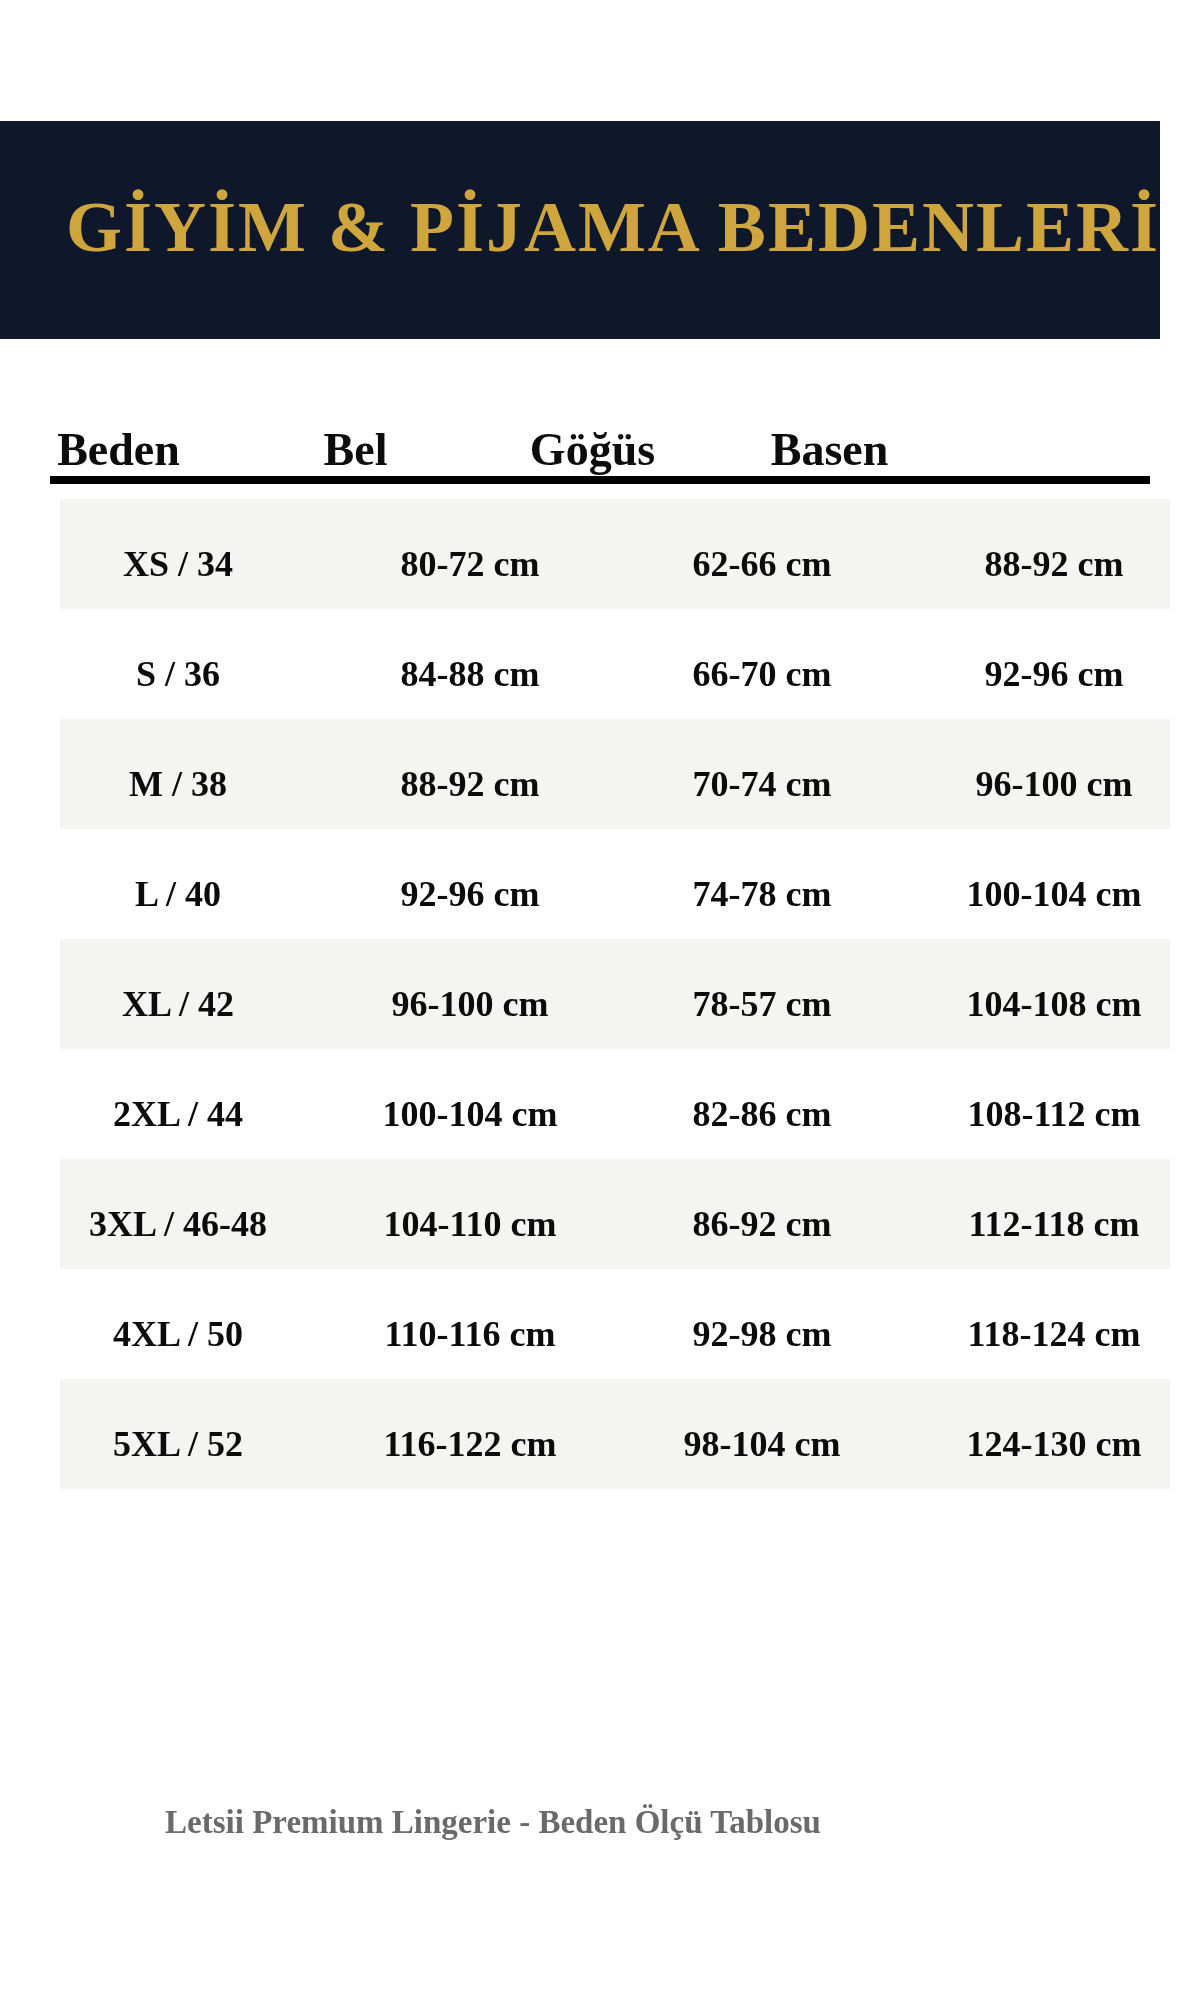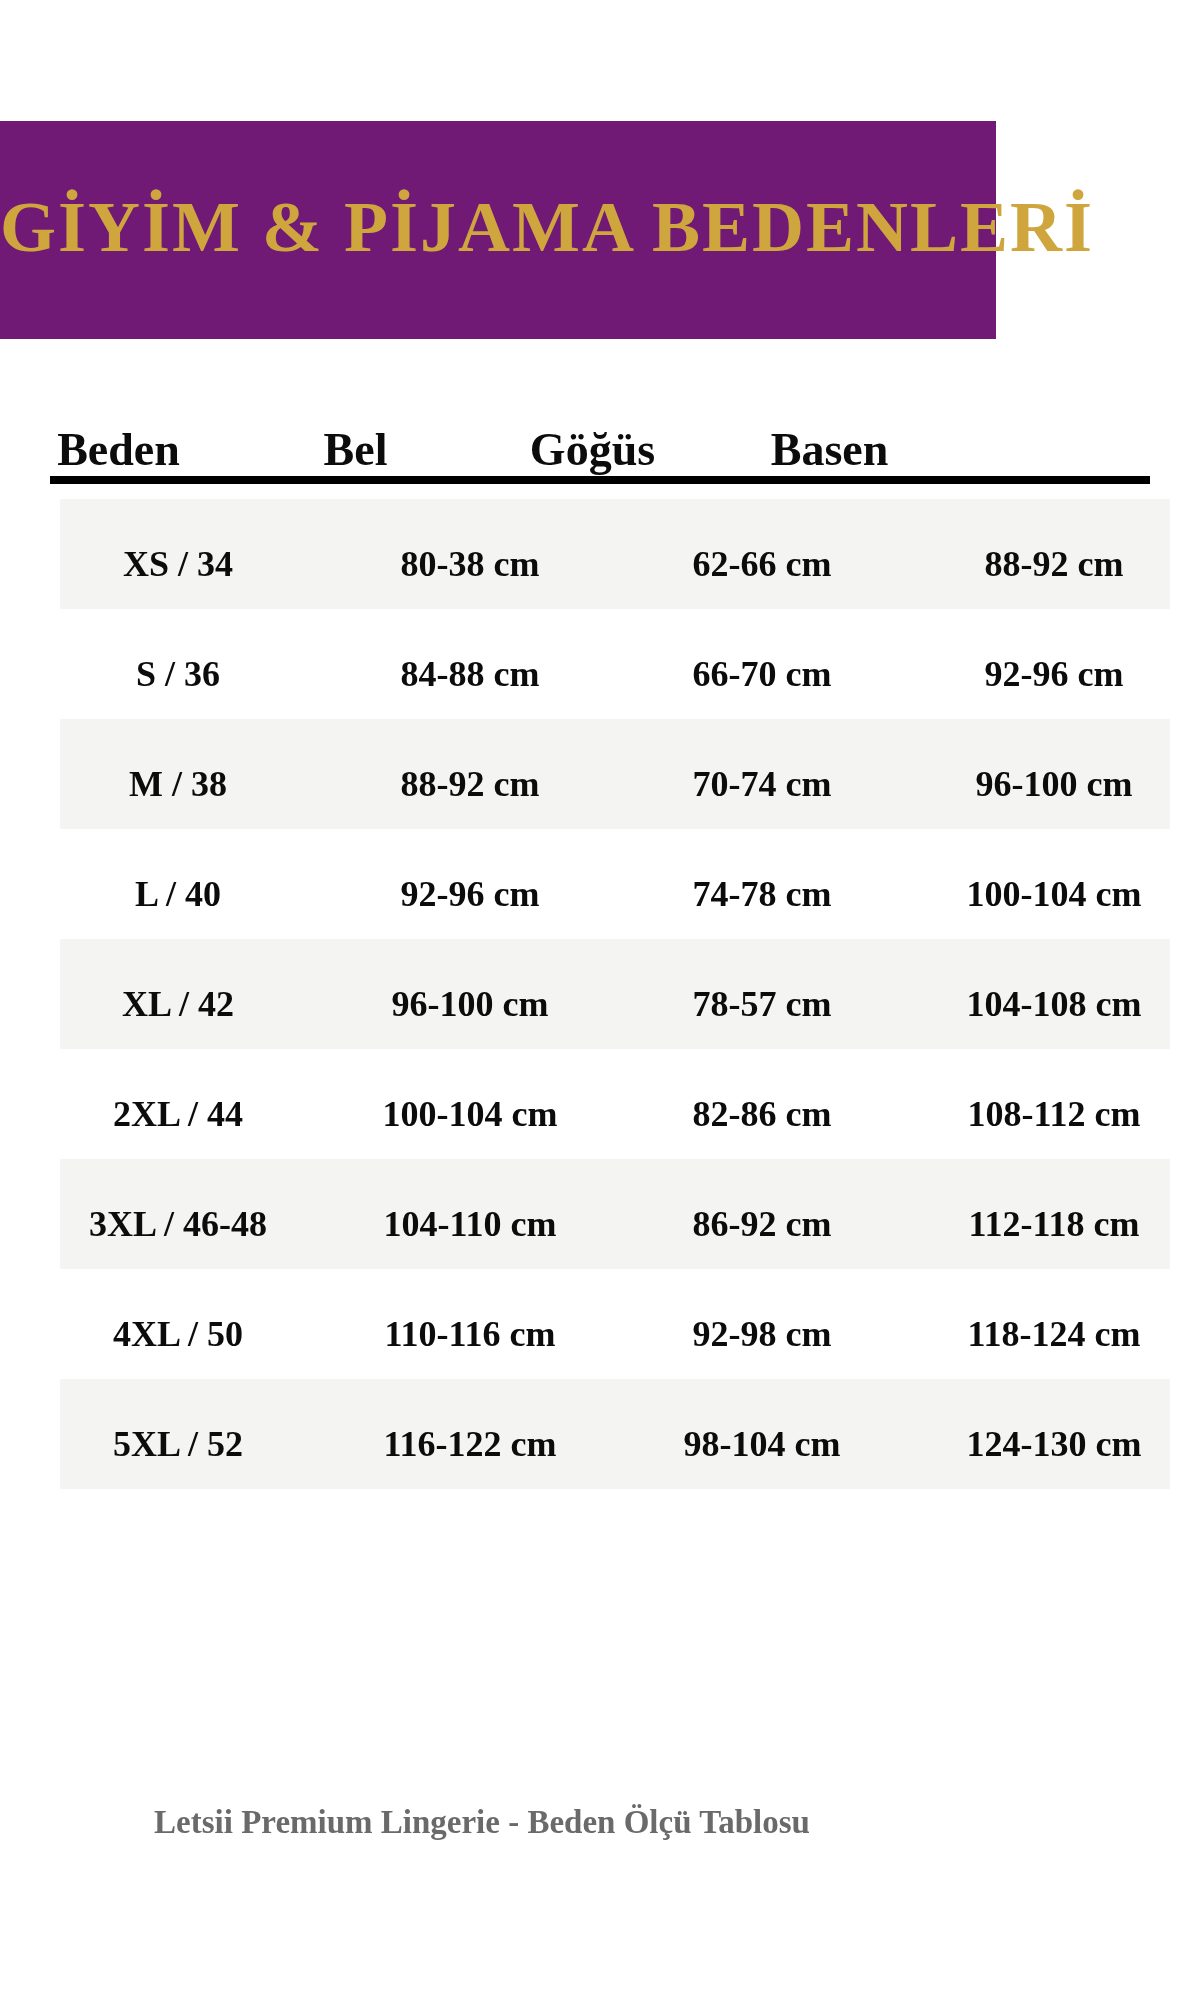--- a/index.html
+++ b/index.html
@@ -13,26 +13,26 @@
     width: 1200px;
     height: 2000px;
     background: #ffffff;
     overflow: hidden;
   }
   
   .banner {
     position: absolute;
     top: 121px;
     left: 0;
-    width: 996px;
+    width: 1160px;
     height: 218px;
-    background: #701a75;
+    background: #0f172a;
     display: flex;
     align-items: center;
-    justify-content: flex-start;
+    justify-content: flex-end;
   }
   .banner-title {
     font-size: 72px;
     font-weight: bold;
     letter-spacing: 2px;
     color: #CFA53E;
     white-space: nowrap;
     line-height: 1;
     margin-top: -6px;
   }
@@ -96,20 +96,21 @@
     padding-top: 20px;
     white-space: nowrap;
   }
   
   .footer {
     position: absolute;
     top: 1800px;
     left: 0;
     width: 964px;
     text-align: center;
+    padding-left: 11px;
   }
   .footer-text {
     font-size: 33px;
     font-weight: bold;
     color: #6a6a6a;
     line-height: 44px;
     white-space: nowrap;
   }
 </style>
 </head>
@@ -126,21 +127,21 @@
     <div class="th">Bel</div>
     <div class="th">Göğüs</div>
     <div class="th">Basen</div>
   </div>
   <div class="header-rule"></div>
 
   <div class="tbody">
 
     <div class="row">
       <div class="cell">XS / 34</div>
-      <div class="cell">80-38 cm</div>
+      <div class="cell">80-72 cm</div>
       <div class="cell">62-66 cm</div>
       <div class="cell">88-92 cm</div>
     </div>
 
     <div class="row">
       <div class="cell">S / 36</div>
       <div class="cell">84-88 cm</div>
       <div class="cell">66-70 cm</div>
       <div class="cell">92-96 cm</div>
     </div>

